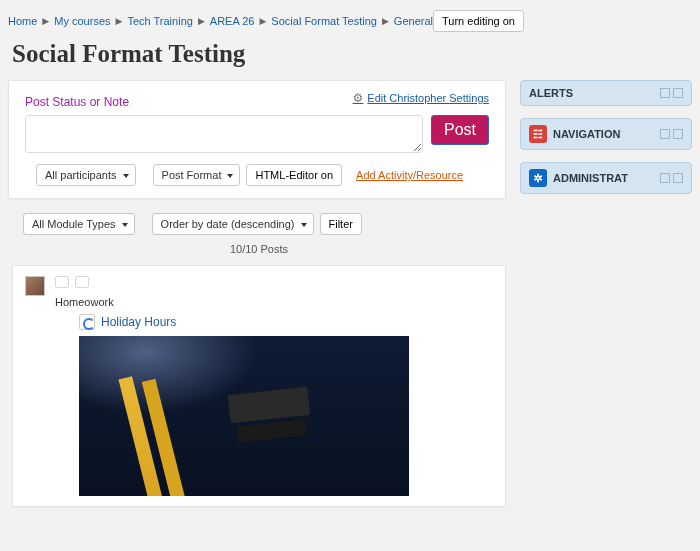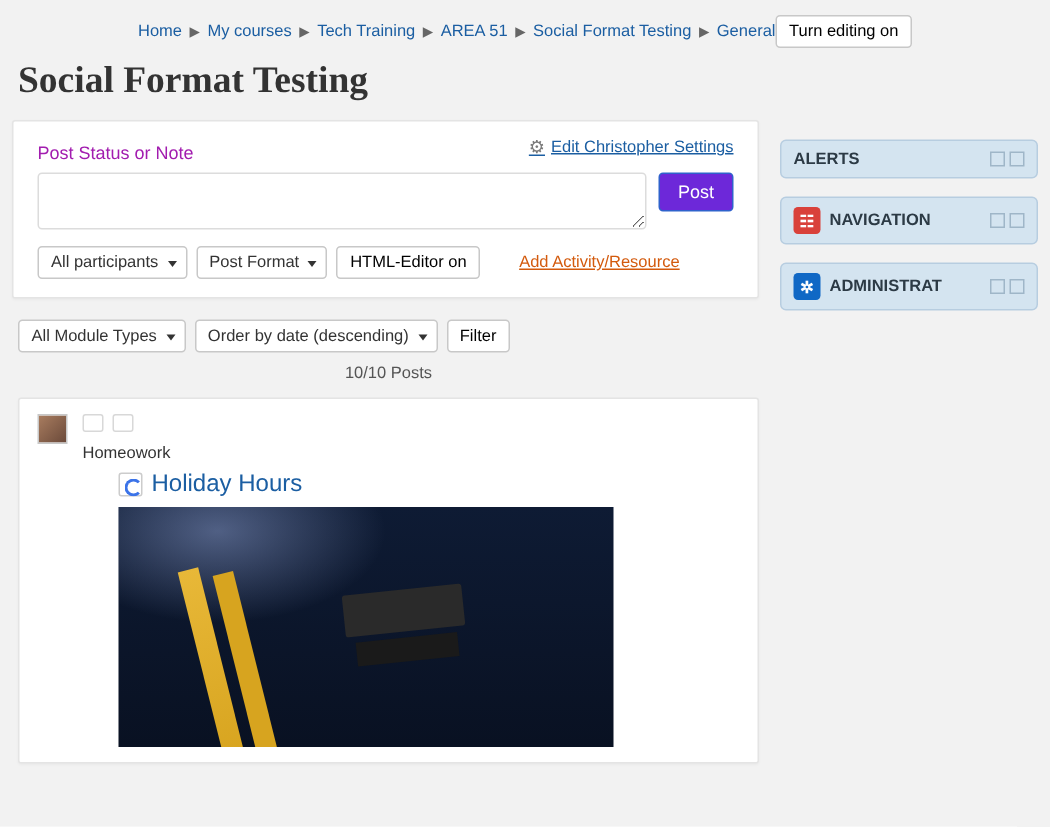--- a/index.html
+++ b/index.html
@@ -12,21 +12,21 @@
     height: 551px;
     overflow: hidden;
   }
   .page-bg {
     background: #f2f2f2;
     padding: 6px 8px 0 8px;
     height: 551px;
   }
   .breadcrumb-row {
     display: flex;
-    justify-content: center;
+    justify-content: flex-start;
     align-items: center;
     padding: 4px 0 6px 0;
   }
   .breadcrumb {
     display: flex;
     align-items: center;
     gap: 5px;
     font-size: 11px;
   }
   .breadcrumb a { color: #1b5ea2; text-decoration: none; }
@@ -45,21 +45,21 @@
     font-weight: bold;
     font-size: 25px;
     color: #333;
     margin: 2px 0 12px 4px;
   }
   .columns {
     display: flex;
     gap: 14px;
   }
   .main-col { flex: 1; min-width: 0; }
-  .side-col { width: 172px; margin-top: 13px; }
+  .side-col { width: 172px; }
 
   .card {
     background: #fff;
     border: 1px solid #e4e4e4;
     border-radius: 2px;
     box-shadow: 0 1px 2px rgba(0,0,0,0.04);
   }
 
   .post-box {
     padding: 14px 16px 12px 16px;
@@ -101,52 +101,53 @@
   .select {
     background: #fff;
     border: 1px solid #c8c8c8;
     border-radius: 3px;
     padding: 4px 18px 4px 8px;
     font-size: 11px;
     cursor: pointer;
     position: relative;
     display: inline-flex;
     align-items: center;
+    margin-left: 11px;
   }
   .select::after {
     content: "";
     position: absolute;
     right: 6px;
     top: 50%;
     margin-top: -1px;
     border-left: 3px solid transparent;
     border-right: 3px solid transparent;
     border-top: 4px solid #333;
   }
   .btn-primary {
-    background: #6d28d9;
+    background: #be185d;
     border: 1px solid #2f62cc;
     color: #fff;
     border-radius: 3px;
     padding: 5px 12px;
-    font-size: 12px;
+    font-size: 16px;
     cursor: pointer;
     font-family: inherit;
   }
   .post-row-top {
     display: flex;
     align-items: flex-start;
     gap: 8px;
   }
   .post-row-top .ta-wrap { flex: 1; }
   .link-orange {
     color: #d35a0d;
     text-decoration: underline;
     font-size: 11px;
-    margin-left: 20px;
+    margin-left: 8px;
   }
 
   .filter-row {
     display: flex;
     align-items: center;
     gap: 6px;
     margin: 0 0 8px 4px;
   }
   .posts-count {
     font-size: 11px;
@@ -177,21 +178,21 @@
   .post-meta { font-size: 11px; color: #333; }
   .post-meta .author { font-weight: bold; }
   .post-meta .posted { color: #666; }
   .post-actions { display: flex; gap: 6px; color: #aaa; }
   .post-actions span { border: 1px solid #d8d8d8; border-radius: 2px; width: 14px; height: 12px; display:inline-block; }
   .post-content { font-size: 11px; color: #333; margin: 8px 0 6px 0; }
   .attachment {
     display: flex;
     align-items: center;
     gap: 6px;
-    font-size: 16px;
+    font-size: 12px;
     margin: 4px 0 6px 24px;
   }
   .attachment a { color: #1b5ea2; text-decoration: none; }
   .file-icon {
     width: 16px; height: 16px;
     background: #fff;
     border: 1px solid #ccc;
     border-radius: 2px;
     position: relative;
   }
@@ -306,21 +307,21 @@
 
 <div class="page-bg">
   <div class="breadcrumb-row">
     <nav class="breadcrumb">
       <a href="#">Home</a>
       <span class="sep">▶</span>
       <a href="#">My courses</a>
       <span class="sep">▶</span>
       <a href="#">Tech Training</a>
       <span class="sep">▶</span>
-      <a href="#">AREA 51</a>
+      <a href="#">AREA 26</a>
       <span class="sep">▶</span>
       <a href="#">Social Format Testing</a>
       <span class="sep">▶</span>
       <a href="#">General</a>
     </nav>
     <button class="btn">Turn editing on</button>
   </div>
 
   <h1 class="page-title">Social Format Testing</h1>
 

